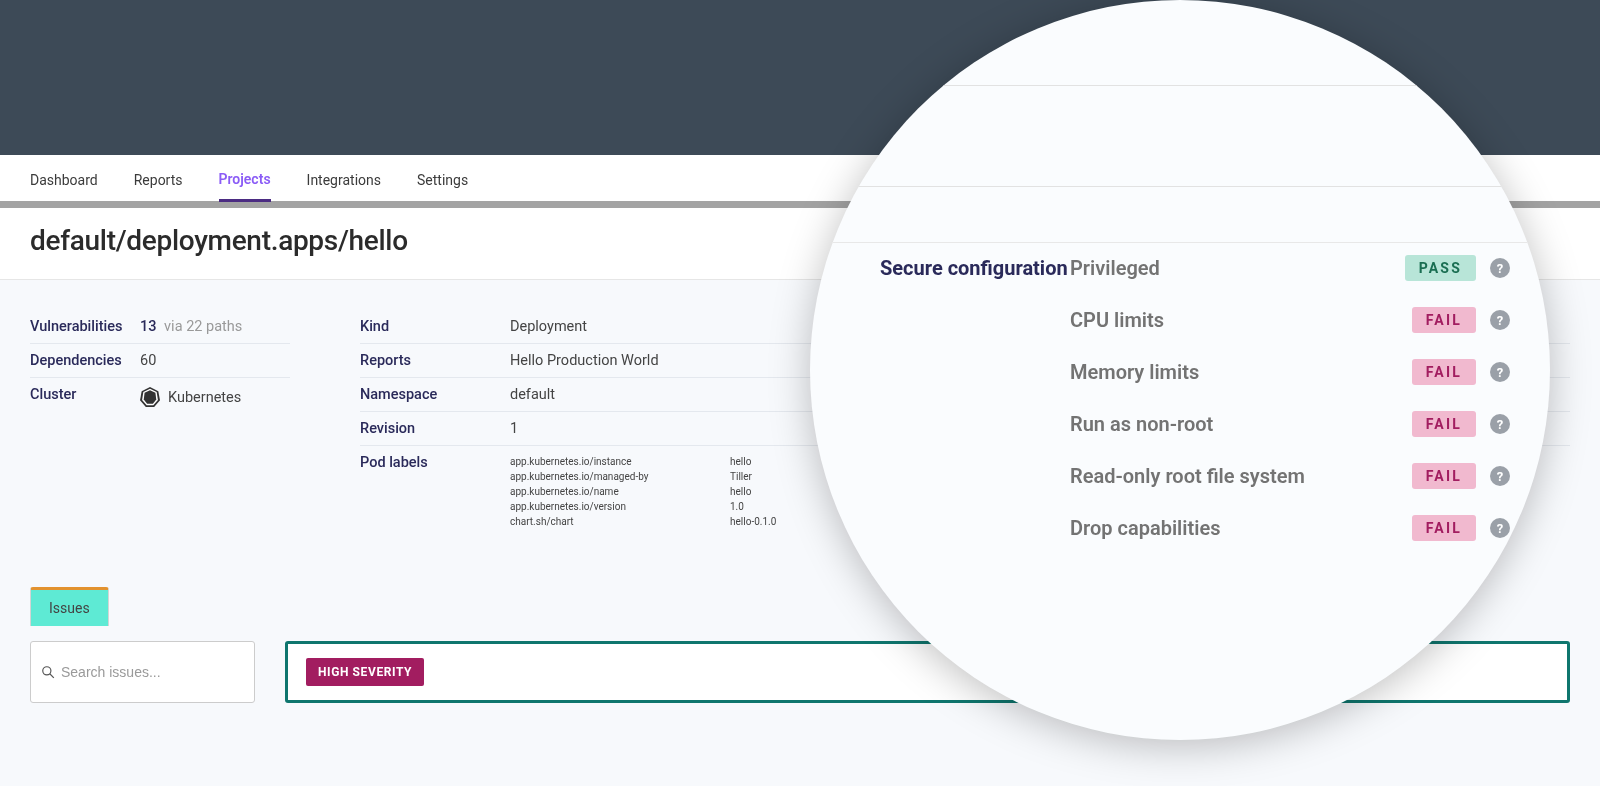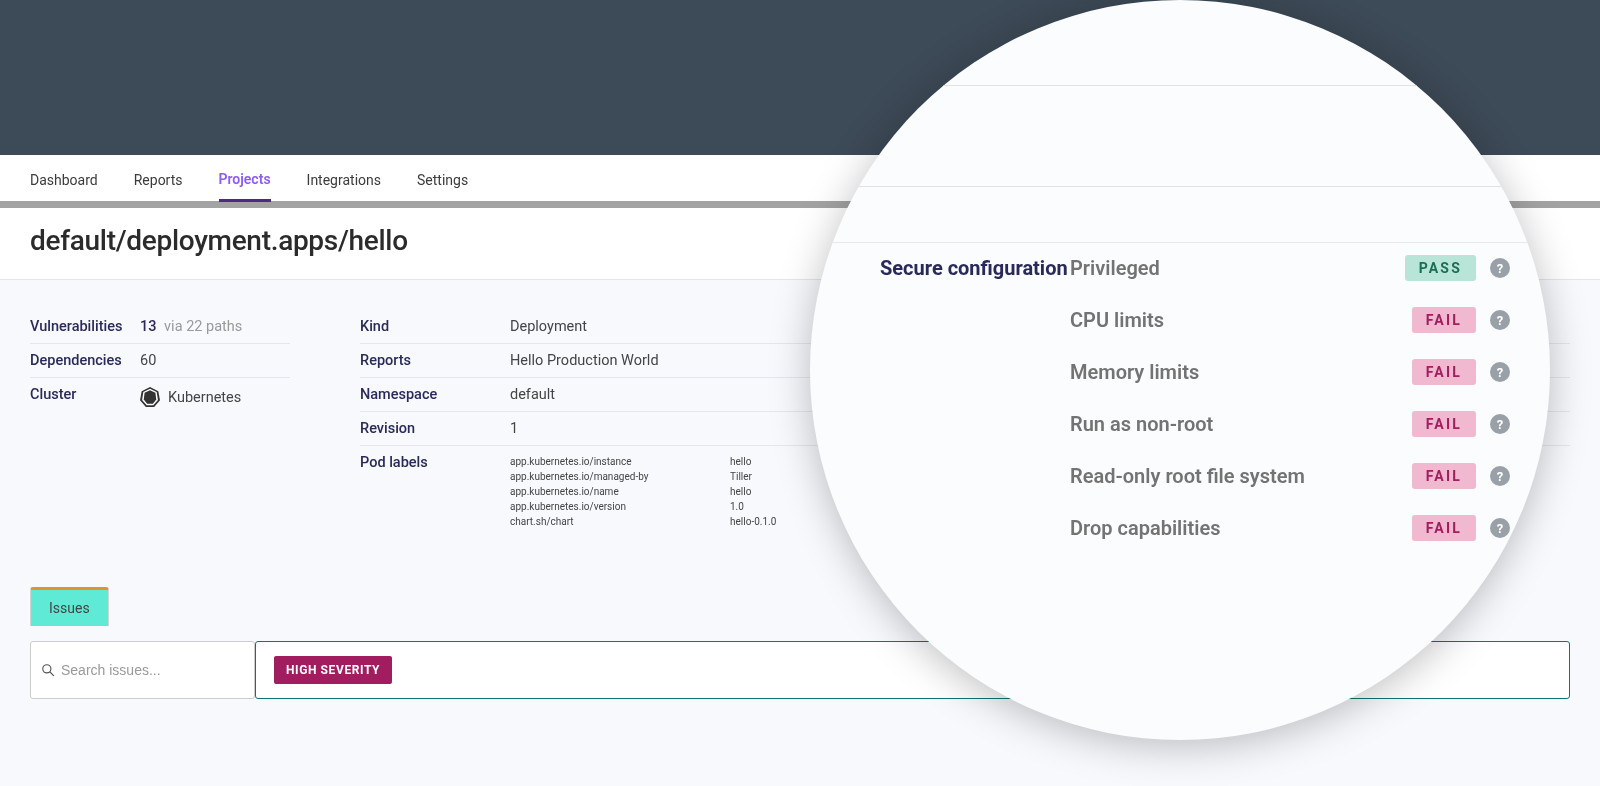--- a/index.html
+++ b/index.html
@@ -117,20 +117,21 @@
   border-top: 3px solid #e2922f;
   border-bottom: none;
   padding: 10px 18px;
   border-radius: 3px 3px 0 0;
   font-size: 14px;
   color: #444;
 }
 .filter-row {
   display: flex;
   padding: 15px 30px 0 30px;
+  gap: 30px;
 }
 .search-input {
   display: flex;
   align-items: center;
   background: #fff;
   border: 1px solid #ccc;
   border-radius: 3px;
   padding: 7px 10px;
   width: 225px;
   gap: 6px;
@@ -139,21 +140,21 @@
   border: none;
   outline: none;
   font-size: 14px;
   color: #555;
   flex: 1;
 }
 .search-input input::placeholder { color: #9a9a9a; }
 .card {
   flex: 1;
   background: #fff;
-  border: 1px solid #0f766e;
+  border: 3px solid #0f766e;
   border-radius: 3px;
   padding: 14px 18px;
 }
 .sev-badge {
   display: inline-block;
   background: #a21d60;
   color: #fff;
   font-size: 12px;
   font-weight: 700;
   letter-spacing: 0.6px;

